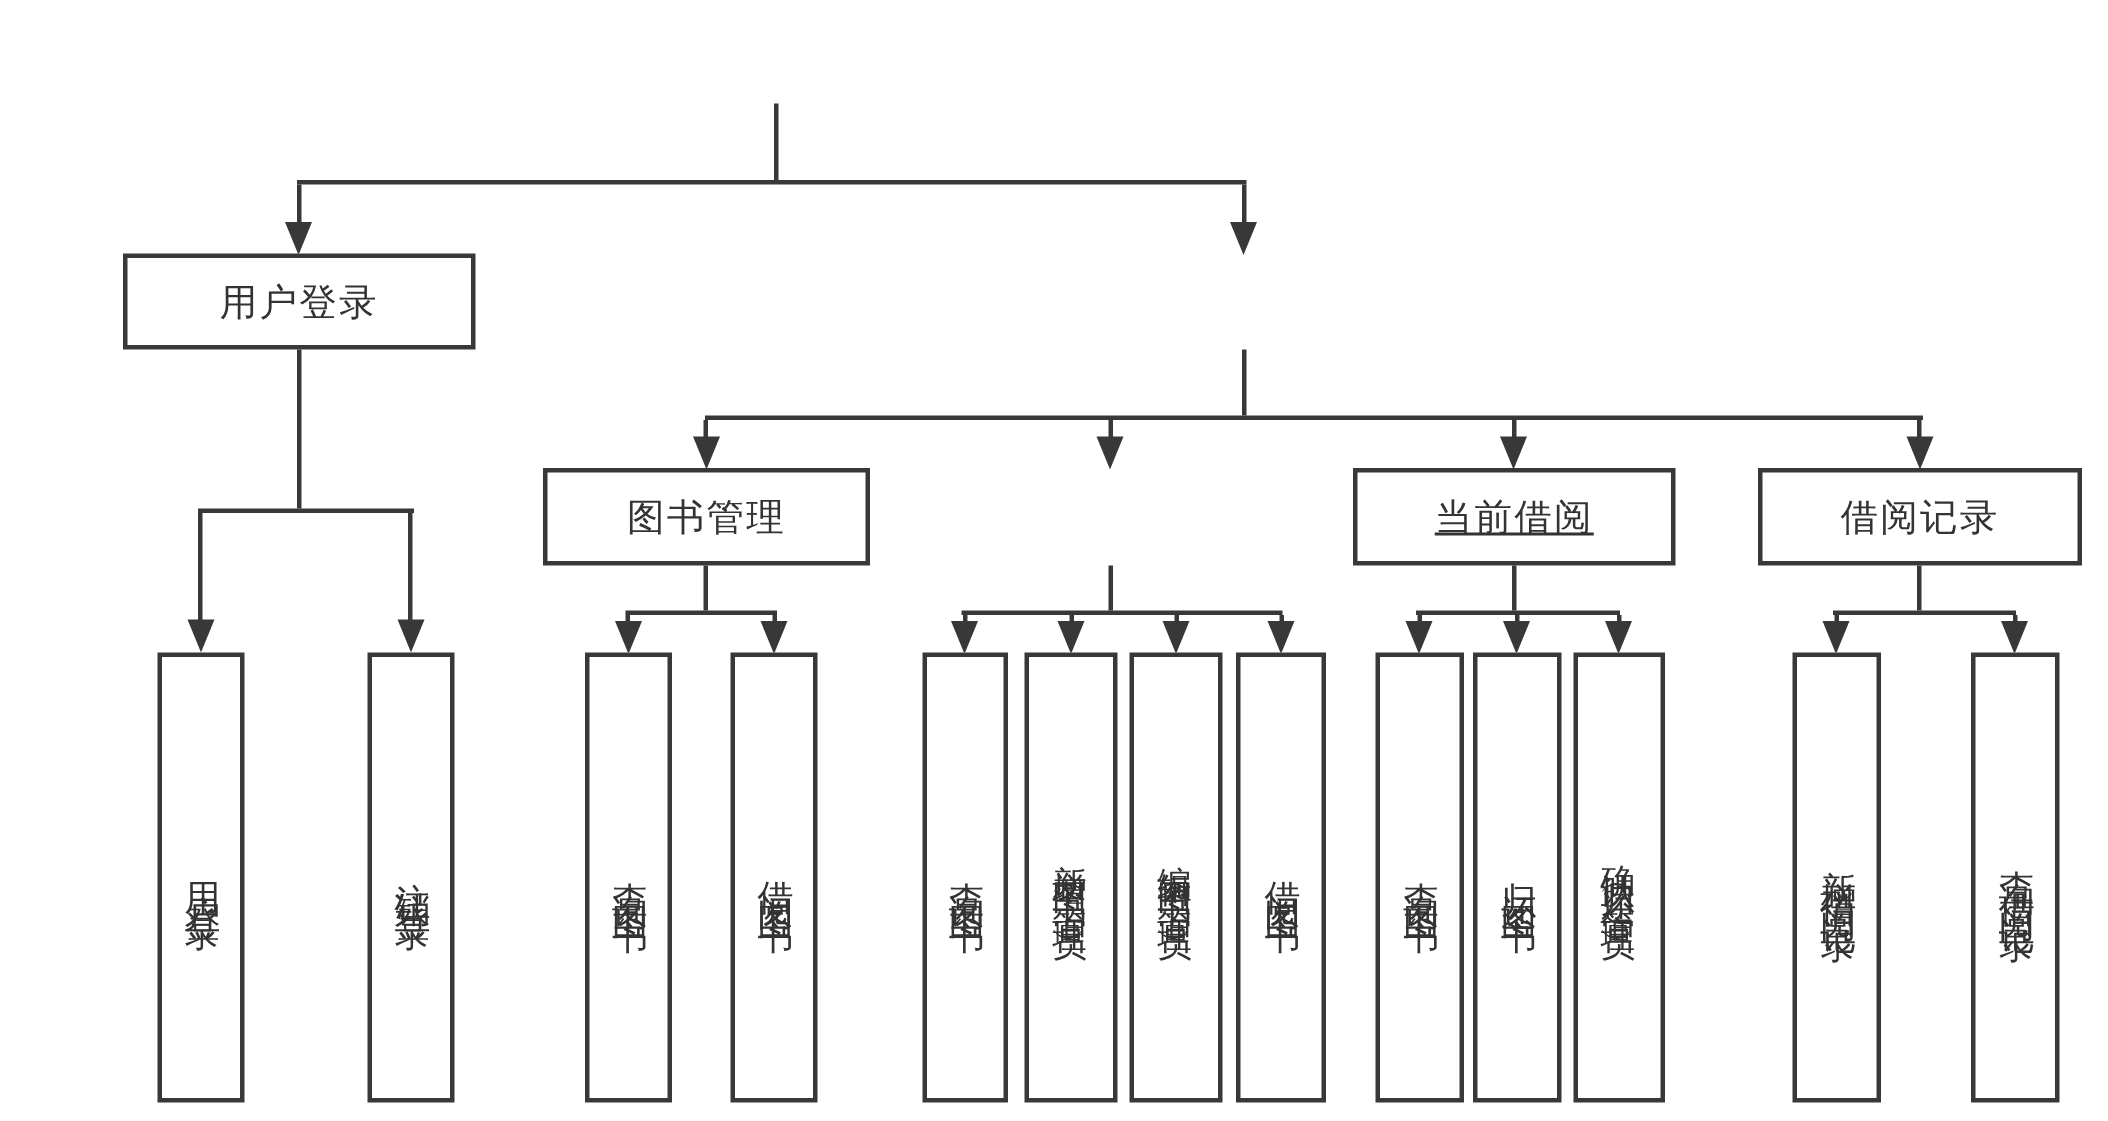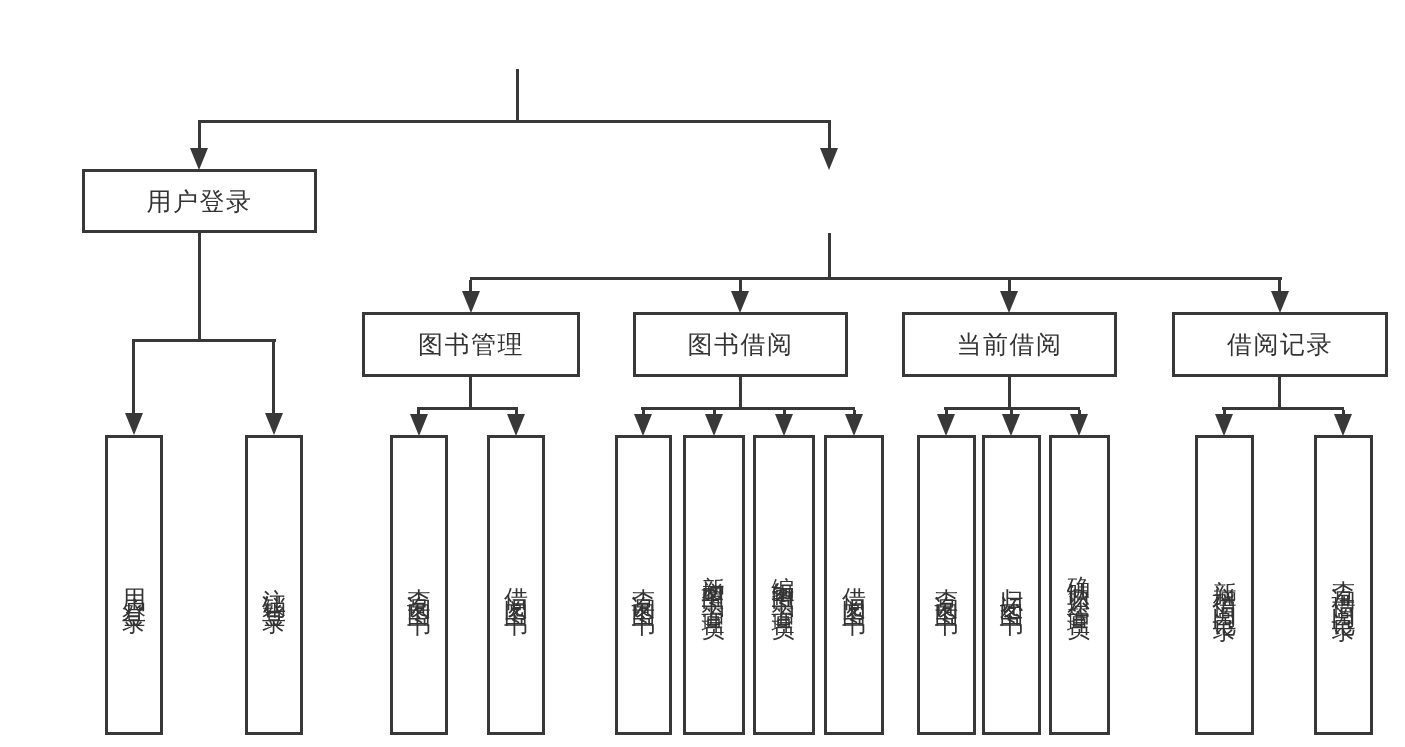--- a/index.html
+++ b/index.html
@@ -81,24 +81,21 @@
   <div class="ln" style="left:1008px;top:280px;width:3px;height:12px;"></div>
   <div class="ln" style="left:1278px;top:280px;width:3px;height:12px;"></div>
   <div class="ar" style="left:462px;top:291px;"></div>
   <div class="ar" style="left:731px;top:291px;"></div>
   <div class="ar" style="left:1000px;top:291px;"></div>
   <div class="ar" style="left:1271px;top:291px;"></div>
 
   <div class="hbox" style="left:362px;top:312px;width:218px;height:65px;">
     <span>图书管理</span>
   </div>
-  <div class="hbox" style="left:633px;top:312px;width:215px;height:65px;">
-    <span>图书借阅</span>
-  </div>
-  <div class="hbox" style="left:902px;top:312px;width:215px;height:65px;">
+  <div class="hbox" style="left:902px;top:312px;width:215px;height:65px;text-decoration:underline;">
     <span>当前借阅</span>
   </div>
   <div class="hbox" style="left:1172px;top:312px;width:216px;height:65px;">
     <span>借阅记录</span>
   </div>
 
   <div class="ln" style="left:469px;top:377px;width:3px;height:30px;"></div>
   <div class="ln" style="left:417px;top:407px;width:101px;height:3px;"></div>
   <div class="ln" style="left:417px;top:410px;width:3px;height:7px;"></div>
   <div class="ln" style="left:515px;top:410px;width:3px;height:7px;"></div>

